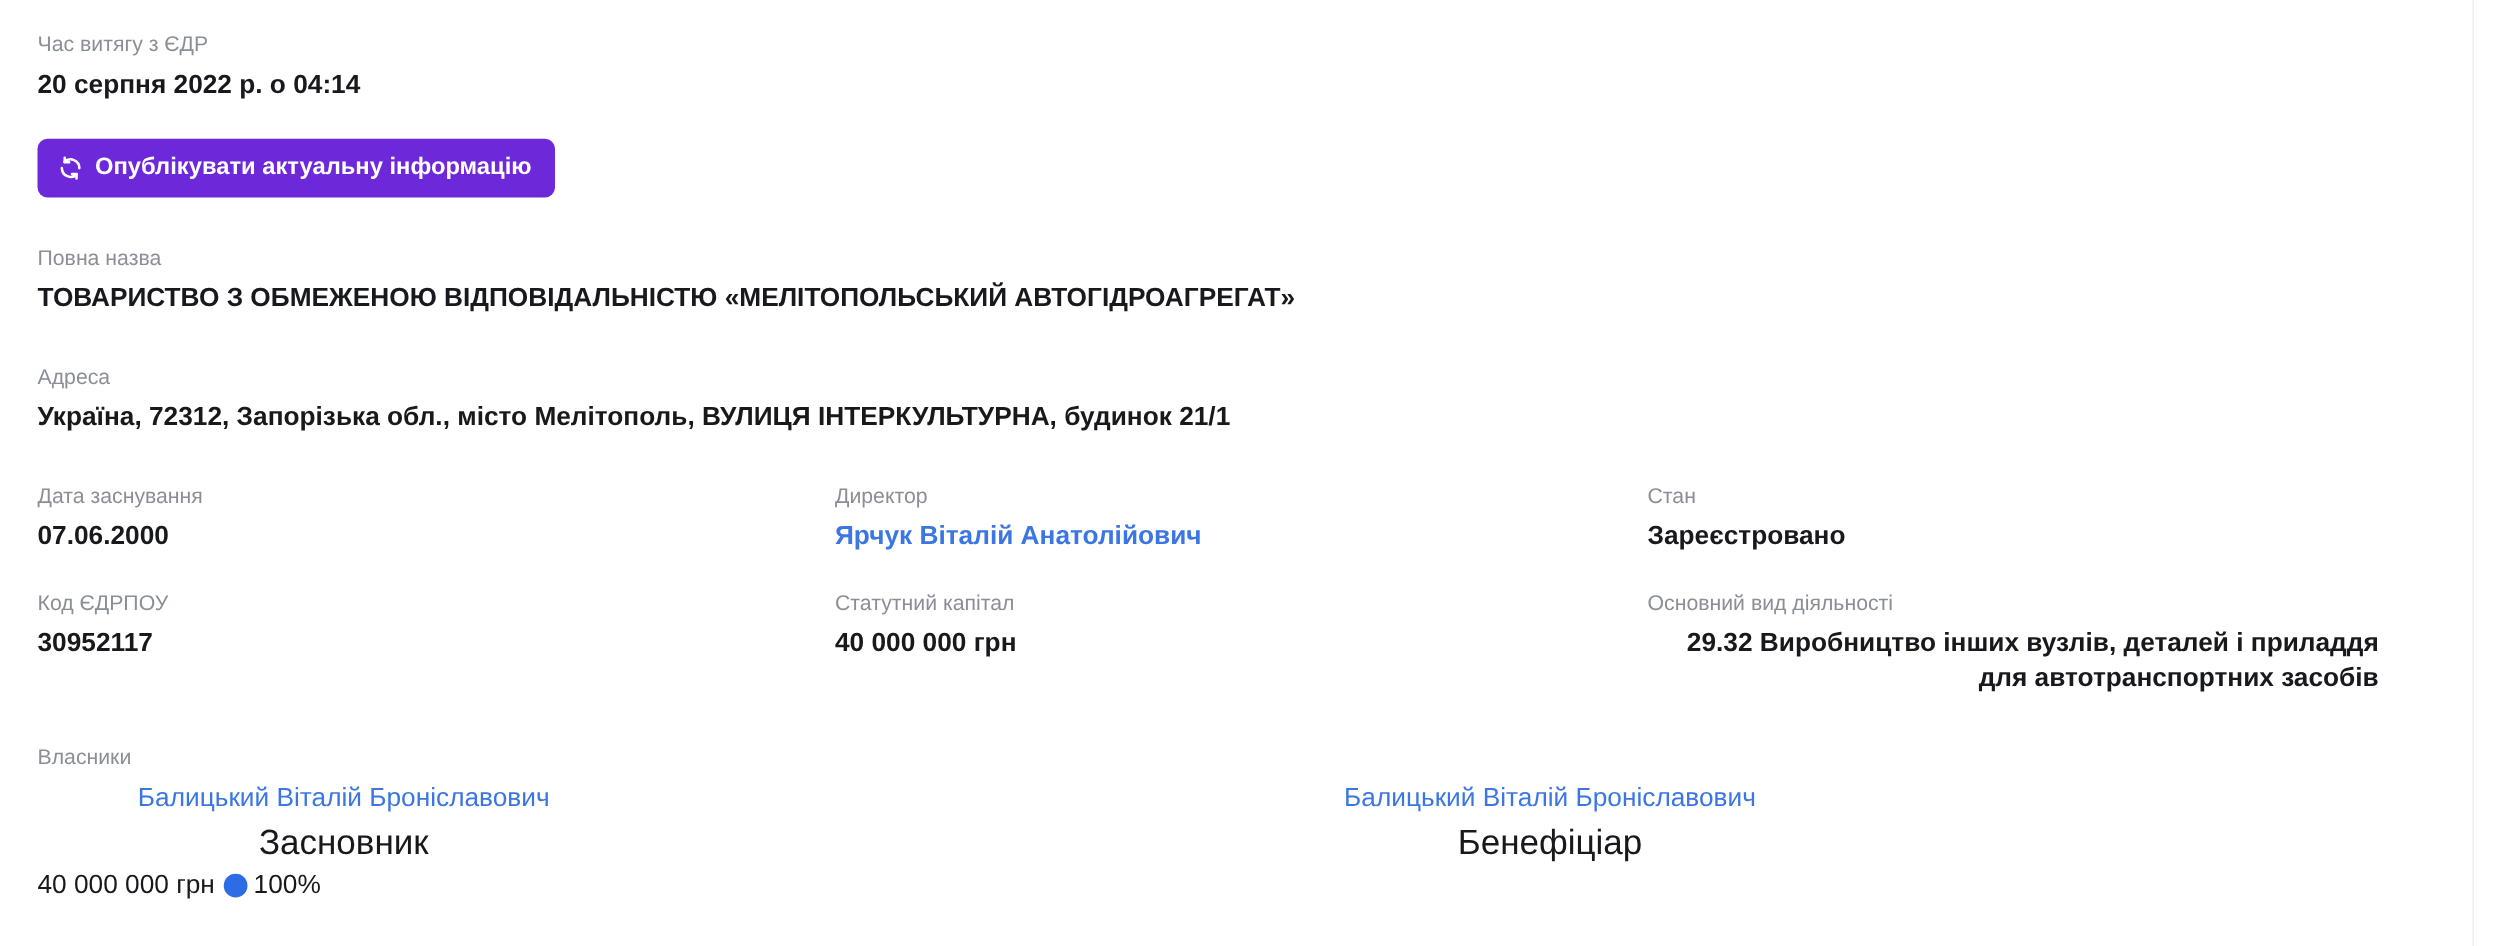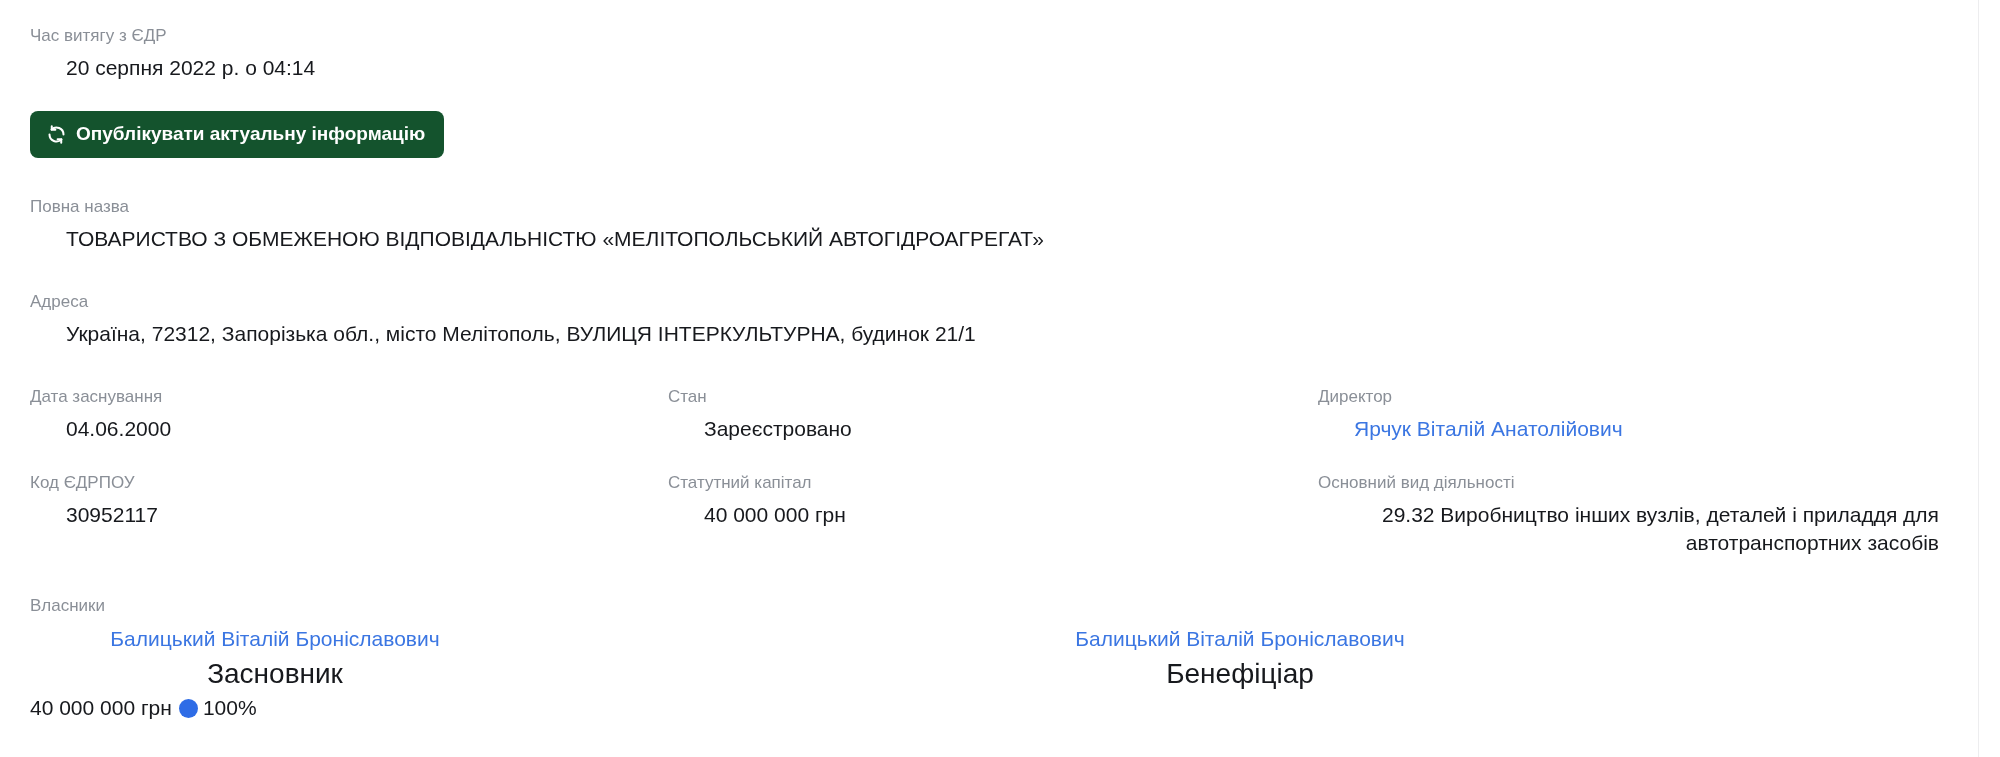--- a/index.html
+++ b/index.html
@@ -24,34 +24,33 @@
     font-size: 17px;
     line-height: 23px;
     color: #8a8f97;
     font-weight: 400;
   }
   .value {
     font-size: 21px;
     line-height: 28px;
     color: #17191d;
     margin-top: 7px;
-    font-weight: 400;
-    margin-left: 36px;
+    font-weight: 700;
   }
   .link {
     color: #3b76e2;
     text-decoration: none;
     cursor: pointer;
   }
   .btn-publish {
     margin-top: 29px;
     display: inline-flex;
     align-items: center;
     gap: 9px;
-    background: #14532d;
+    background: #6d28d9;
     color: #ffffff;
     border: none;
     border-radius: 8px;
     padding: 11px 19px 12px 16px;
     font-family: "Liberation Sans", "DejaVu Sans", sans-serif;
     font-size: 19px;
     font-weight: 700;
     line-height: 24px;
     cursor: pointer;
   }
@@ -131,33 +130,33 @@
   <div class="section">
     <div class="label">Адреса</div>
     <div class="value">Україна, 72312, Запорізька обл., місто Мелітополь, ВУЛИЦЯ ІНТЕРКУЛЬТУРНА, будинок 21/1</div>
   </div>
 
   
   <div class="grid-3">
 
     <div>
       <div class="label">Дата заснування</div>
-      <div class="value">04.06.2000</div>
-    </div>
-
-    <div>
-      <div class="label">Стан</div>
-      <div class="value">Зареєстровано</div>
+      <div class="value">07.06.2000</div>
     </div>
 
     <div>
       <div class="label">Директор</div>
       <div class="value">
         <a class="link">Ярчук Віталій Анатолійович</a>
       </div>
+    </div>
+
+    <div>
+      <div class="label">Стан</div>
+      <div class="value">Зареєстровано</div>
     </div>
 
     <div>
       <div class="label">Код ЄДРПОУ</div>
       <div class="value">30952117</div>
     </div>
 
     <div>
       <div class="label">Статутний капітал</div>
       <div class="value">40 000 000 грн</div>

